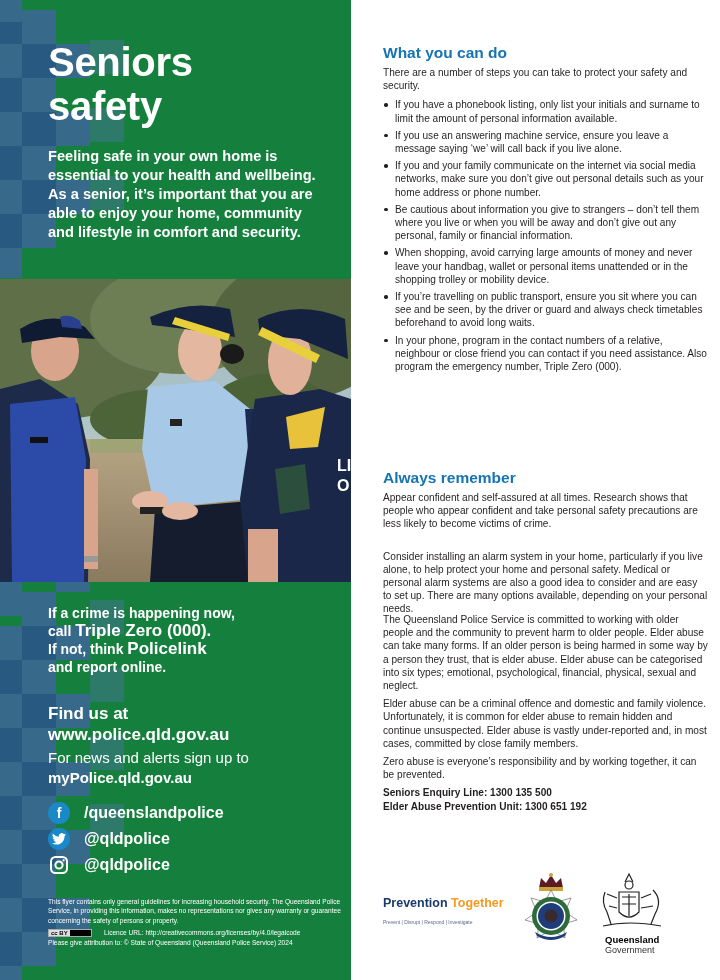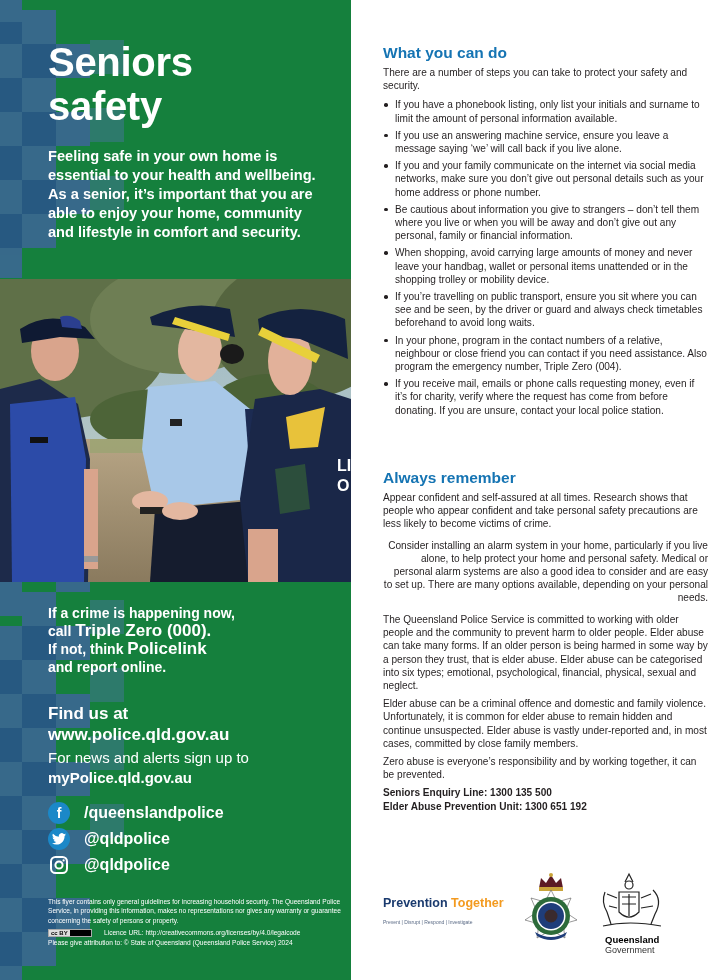--- a/index.html
+++ b/index.html
@@ -282,29 +282,28 @@
     <div class="sec" style="top:44px;">
       <div class="h2">What you can do</div>
       <div class="p" style="margin-top:4px;">There are a number of steps you can take to protect your safety and security.</div>
       <ul class="bullets">
         <li>If you have a phonebook listing, only list your initials and surname to limit the amount of personal information available.</li>
         <li>If you use an answering machine service, ensure you leave a message saying ‘we’ will call back if you live alone.</li>
         <li>If you and your family communicate on the internet via social media networks, make sure you don’t give out personal details such as your home address or phone number.</li>
         <li>Be cautious about information you give to strangers – don’t tell them where you live or when you will be away and don’t give out any personal, family or financial information.</li>
         <li>When shopping, avoid carrying large amounts of money and never leave your handbag, wallet or personal items unattended or in the shopping trolley or mobility device.</li>
         <li>If you’re travelling on public transport, ensure you sit where you can see and be seen, by the driver or guard and always check timetables beforehand to avoid long waits.</li>
-        <li>In your phone, program in the contact numbers of a relative, neighbour or close friend you can contact if you need assistance. Also program the emergency number, Triple Zero (004).</li>
-        <li>If you receive mail, emails or phone calls requesting money, even if it’s for charity, verify where the request has come from before donating. If you are unsure, contact your local police station.</li>
+        <li>In your phone, program in the contact numbers of a relative, neighbour or close friend you can contact if you need assistance. Also program the emergency number, Triple Zero (000).</li>
       </ul>
     </div>
 
     <div class="sec" style="top:469px;">
       <div class="h2">Always remember</div>
       <div class="p" style="margin-top:4px;">Appear confident and self-assured at all times. Research shows that people who appear confident and take personal safety precautions are less likely to become victims of crime.</div>
-      <div class="p" style="margin-top:8px;text-align:right;">Consider installing an alarm system in your home, particularly if you live alone, to help protect your home and personal safety. Medical or personal alarm systems are also a good idea to consider and are easy to set up. There are many options available, depending on your personal needs.</div>
+      <div class="p" style="margin-top:19px;">Consider installing an alarm system in your home, particularly if you live alone, to help protect your home and personal safety. Medical or personal alarm systems are also a good idea to consider and are easy to set up. There are many options available, depending on your personal needs.</div>
     </div>
 
     <div class="sec" style="top:609px;">
       <div class="p" style="margin-top:4px;">The Queensland Police Service is committed to working with older people and the community to prevent harm to older people. Elder abuse can take many forms. If an older person is being harmed in some way by a person they trust, that is elder abuse. Elder abuse can be categorised into six types; emotional, psychological, financial, physical, sexual and neglect.</div>
       <div class="p" style="margin-top:5px;">Elder abuse can be a criminal offence and domestic and family violence. Unfortunately, it is common for elder abuse to remain hidden and continue unsuspected. Elder abuse is vastly under-reported and, in most cases, committed by close family members.</div>
       <div class="p" style="margin-top:5px;">Zero abuse is everyone’s responsibility and by working together, it can be prevented.</div>
       <div class="bold-line" style="margin-top:5px;">Seniors Enquiry Line: 1300 135 500</div>
       <div class="bold-line">Elder Abuse Prevention Unit: 1300 651 192</div>
     </div>
   </div>

